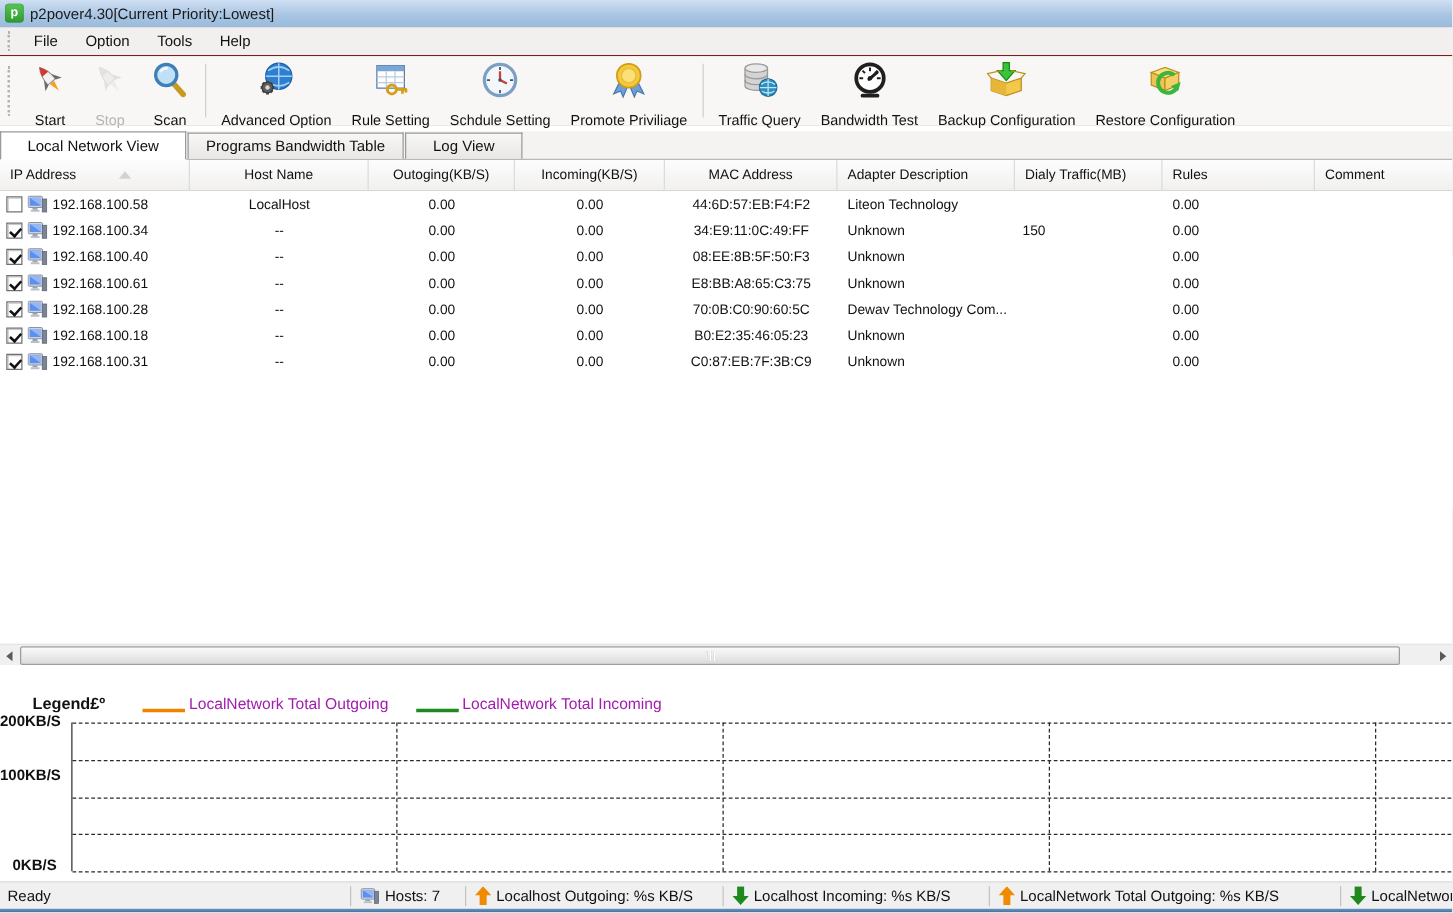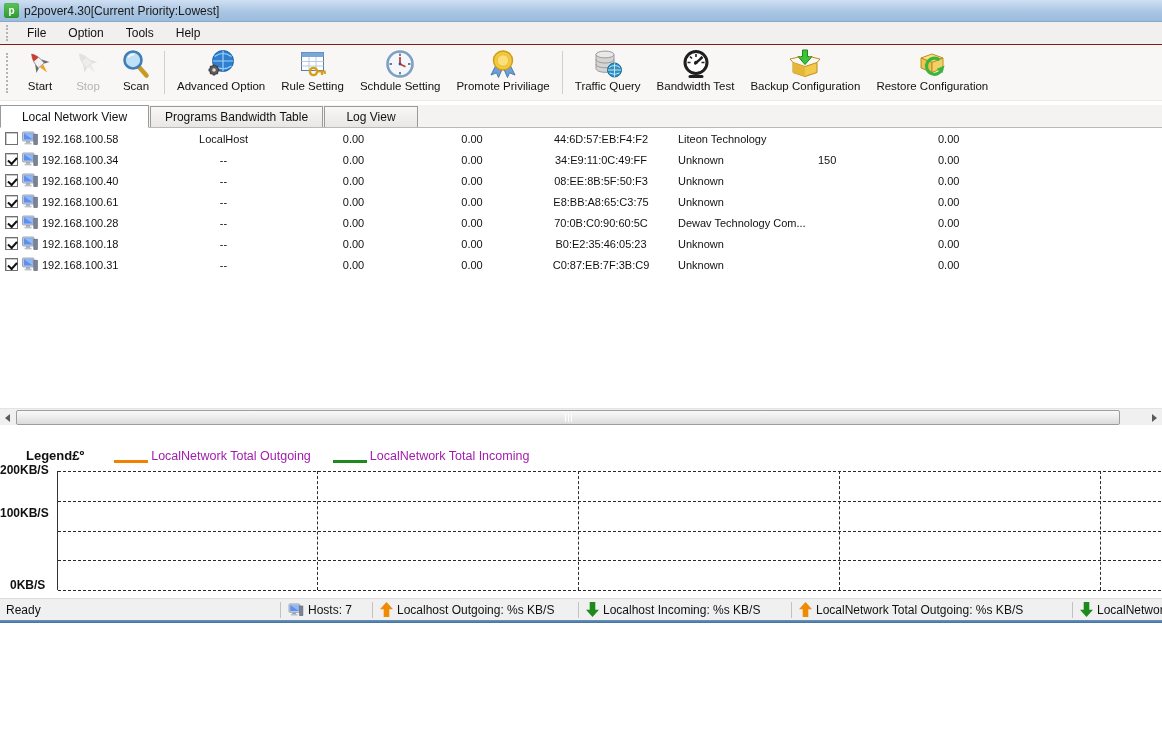--- a/index.html
+++ b/index.html
@@ -14,39 +14,39 @@
   
   .menubar{height:23px;background:#f1f0ef;display:flex;align-items:center;border-bottom:1px solid #7f1d1d;}
   .grip{width:4px;height:16px;border-left:2px dotted #b3b3b3;margin:0 6px 0 6px;}
   .menu-item{padding:2px 11px;font-size:12px;color:#111;cursor:default;}
 
   
   .toolbar{height:56px;background:#f8f7f6;display:flex;align-items:stretch;border-bottom:1px solid #eceae8;}
   .toolbar .grip{height:40px;align-self:center;}
   .tb-btn{display:flex;flex-direction:column;align-items:center;justify-content:flex-start;padding:3px 8px 2px;min-width:46px;}
   .tb-btn svg{width:32px;height:32px;flex:0 0 32px;}
-  .tb-label{font-size:11.5px;color:#111;margin-top:0;white-space:nowrap;}
+  .tb-label{font-size:11.5px;color:#111;margin-top:11px;white-space:nowrap;}
   .tb-btn.disabled .tb-label{color:#b4b4b4;}
   .tb-sep{width:1px;background:#cfcfcf;margin:6px 4px;}
 
   
   .tabstrip{height:23px;background:#f4f3f2;display:flex;align-items:flex-end;border-bottom:1px solid #b9b9b9;padding-left:0;position:relative;}
   .tab{height:21px;display:flex;align-items:center;justify-content:center;font-size:12px;color:#111;background:linear-gradient(#f8f7f6,#e9e7e5);border:1px solid #9a9a9a;border-bottom:none;margin-right:1px;}
   .tab.active{height:23px;background:#fff;position:relative;z-index:2;margin-bottom:-1px;border-bottom:1px solid #fff;font-weight:400;}
   .tab-lnv{width:149px}.tab-pbt{width:173px}.tab-log{width:94px}
 
   
   .thead{height:25px;display:flex;background:linear-gradient(#fdfdfd,#f1f0ef);border-bottom:1px solid #d8d8d8;}
   .th{display:flex;align-items:center;font-size:11px;color:#111;border-right:1px solid #dcdcdc;height:100%;white-space:nowrap;overflow:hidden;}
   .th.center{justify-content:center;}
   .th.left{padding-left:8px;}
   .sort-tri{width:0;height:0;border-left:5px solid transparent;border-right:5px solid transparent;border-bottom:6px solid #d2d2d2;margin-left:34px;}
   .w-ip{width:152px}.w-host{width:143px}.w-out{width:117px}.w-in{width:120px}.w-mac{width:138px}
   .w-adapter{width:142px}.w-daily{width:118px}.w-rules{width:122px}.w-comment{flex:1}
-  .tbody{height:280px;background:#fff;overflow:hidden;}
+  .tbody{height:362px;background:#fff;overflow:hidden;}
   .trow{height:21px;display:flex;align-items:center;}
   .td{font-size:11px;color:#111;white-space:nowrap;overflow:hidden;height:100%;display:flex;align-items:center;}
   .td.center{justify-content:center;}
   .td.left8{padding-left:8px;}
   .td.left6{padding-left:6px;}
   .ip-cell{padding-left:5px;gap:4px;}
   .cb{width:13px;height:13px;background:#fff;border:1px solid #707070;box-shadow:inset 1px 1px 0 #c9c9c9;position:relative;flex:0 0 13px;}
   .cb.checked::after{content:"";position:absolute;left:2px;top:2.5px;width:7px;height:4px;border-left:2px solid #111;border-bottom:2px solid #111;transform:rotate(-48deg);}
   .mon{width:16px;height:15px;flex:0 0 16px;}
 
@@ -248,20 +248,34 @@
   </div>
 
   <div style="height:4px;background:#fff;"></div>
 
   <div class="tabstrip">
     <div class="tab active tab-lnv">Local Network View</div>
     <div class="tab tab-pbt">Programs Bandwidth Table</div>
     <div class="tab tab-log">Log View</div>
   </div>
 
+  <div class="thead">
+    <div class="th left w-ip">
+        <span>IP Address</span>
+        <span class="sort-tri"></span>
+      </div>
+    <div class="th center w-host">Host Name</div>
+    <div class="th center w-out">Outoging(KB/S)</div>
+    <div class="th center w-in">Incoming(KB/S)</div>
+    <div class="th center w-mac">MAC Address</div>
+    <div class="th left w-adapter">Adapter Description</div>
+    <div class="th left w-daily">Dialy Traffic(MB)</div>
+    <div class="th left w-rules">Rules</div>
+    <div class="th left w-comment" style="border-right:none;">Comment</div>
+  </div>
 
   <div class="tbody">
 
     <div class="trow">
       <div class="td ip-cell w-ip">
           <span class="cb"></span>
           <svg class="mon" viewBox="0 0 16 15">
             <use href="#mon-icon"></use>
           </svg>
           <span>192.168.100.58</span>

